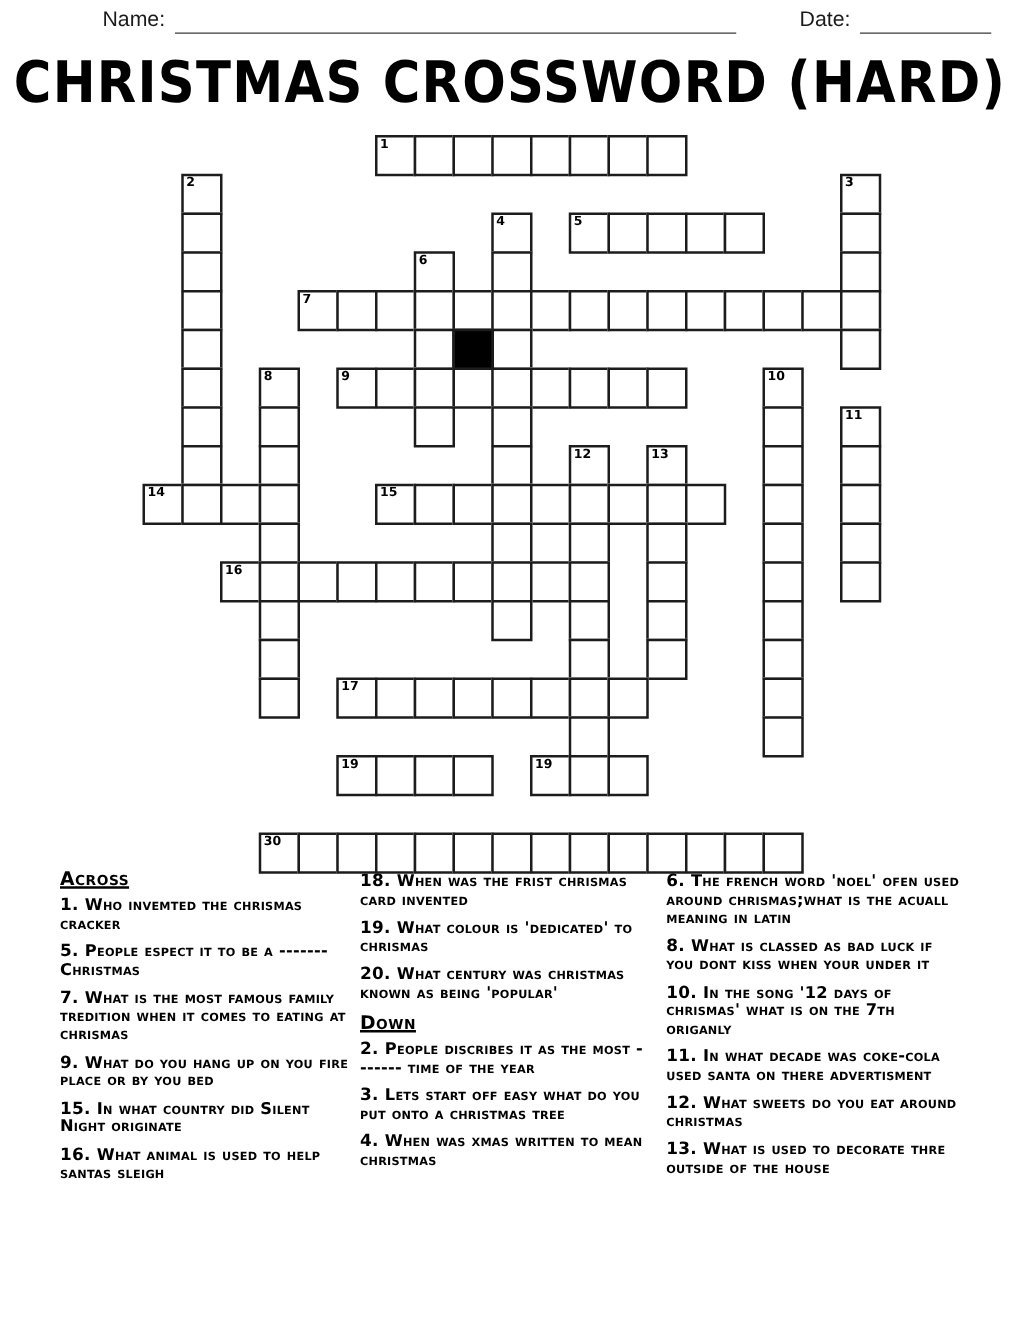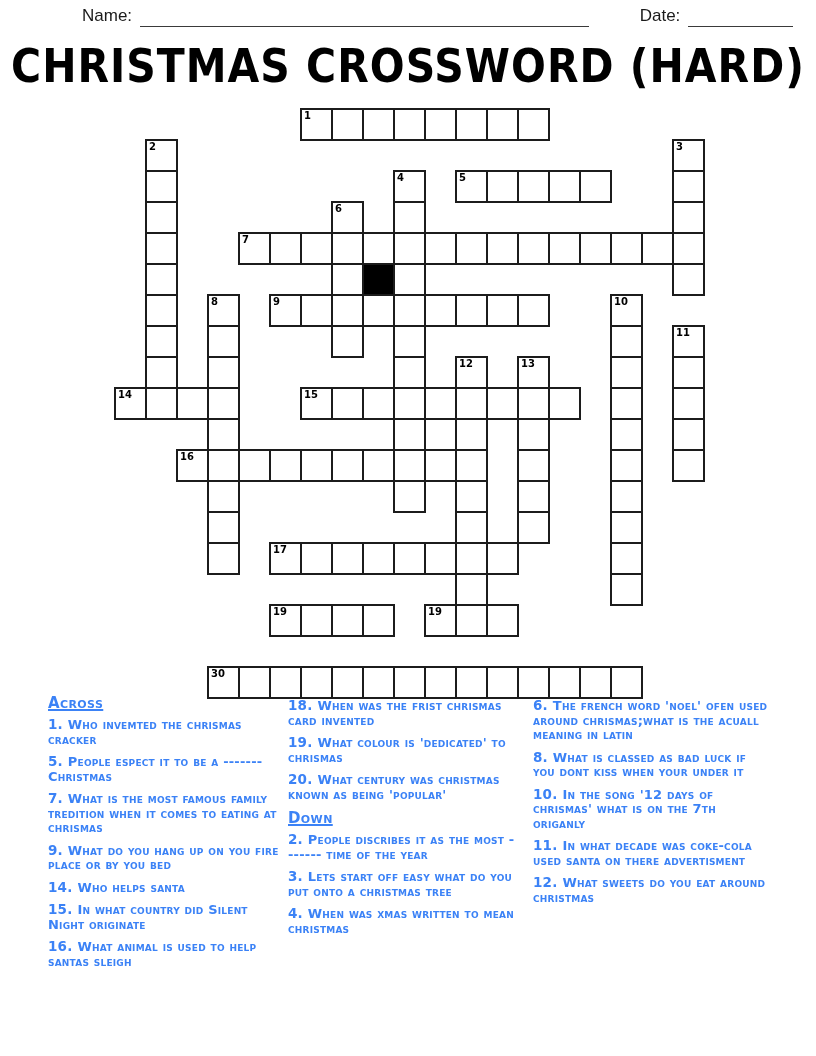--- a/index.html
+++ b/index.html
@@ -30,21 +30,21 @@
     position:absolute;width:33px;height:33px;box-sizing:border-box;
     border:2px solid #1c1c1c;background:#ffffff;
   }
   .cell.black{background:#000000;}
   .cellnum{
     position:absolute;top:0px;left:2px;
     font-family:"DejaVu Sans", sans-serif;font-weight:bold;
     font-size:10px;line-height:11px;color:#000;
   }
   
-  .clue-col{position:absolute;color:#3b82f6;}
+  .clue-col{position:absolute;color:#000000;}
   .col1{left:48px;top:694px;width:232px;}
   .col2{left:288px;top:698px;width:232px;}
   .col3{left:533px;top:698px;width:238px;}
   .clue-header{
     font-family:"DejaVu Sans", sans-serif;font-weight:bold;font-size:15px;
     font-variant:small-caps;text-decoration:underline;
     text-decoration-thickness:2px;margin-bottom:5px;letter-spacing:.4px;
   }
   .clue{
     font-family:"DejaVu Sans", sans-serif;font-weight:bold;font-size:13px;
@@ -253,21 +253,20 @@
     <div class="cell black" style="left: 248px; top: 155px;"></div>
   </div>
 
 <div class="clue-col col1">
   <div class="clue-header">Across</div>
   <div>
       <div class="clue"><span class="num">1. </span>Who invemted the chrismas cracker</div>
       <div class="clue"><span class="num">5. </span>People espect it to be a ------- Christmas</div>
       <div class="clue"><span class="num">7. </span>What is the most famous family tredition when it comes to eating at chrismas</div>
       <div class="clue"><span class="num">9. </span>What do you hang up on you fire place or by you bed</div>
-      <div class="clue"><span class="num">14. </span>Who helps santa</div>
       <div class="clue"><span class="num">15. </span>In what country did Silent Night originate</div>
       <div class="clue"><span class="num">16. </span>What animal is used to help santas sleigh</div>
     </div>
 </div>
 
 <div class="clue-col col2">
   <div>
       <div class="clue"><span class="num">18. </span>When was the frist chrismas card invented</div>
       <div class="clue"><span class="num">19. </span>What colour is 'dedicated' to chrismas</div>
       <div class="clue"><span class="num">20. </span>What century was christmas known as being 'popular'</div>
@@ -280,14 +279,15 @@
     </div>
 </div>
 
 <div class="clue-col col3">
   <div>
       <div class="clue"><span class="num">6. </span>The french word 'noel' ofen used around chrismas;what is the acuall meaning in latin</div>
       <div class="clue"><span class="num">8. </span>What is classed as bad luck if you dont kiss when your under it</div>
       <div class="clue"><span class="num">10. </span>In the song '12 days of chrismas' what is on the 7th origanly</div>
       <div class="clue"><span class="num">11. </span>In what decade was coke-cola used santa on there advertisment</div>
       <div class="clue"><span class="num">12. </span>What sweets do you eat around christmas</div>
+      <div class="clue"><span class="num">13. </span>What is used to decorate thre outside of the house</div>
     </div>
 </div>
 
 </body></html>

